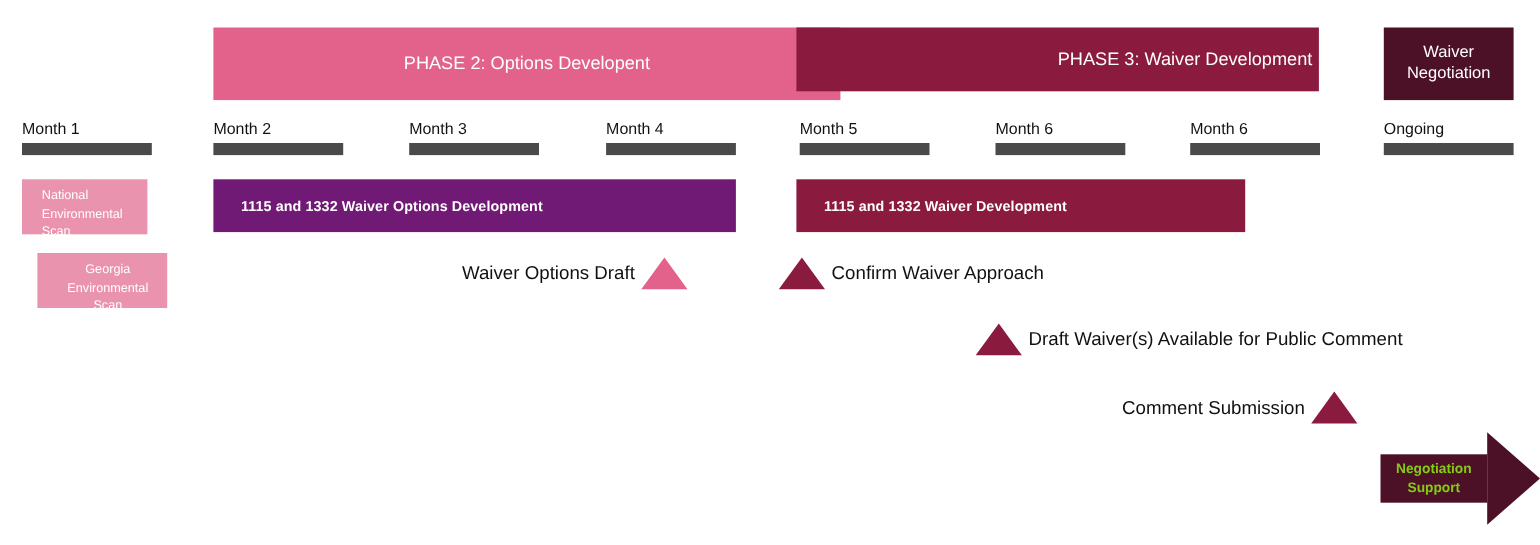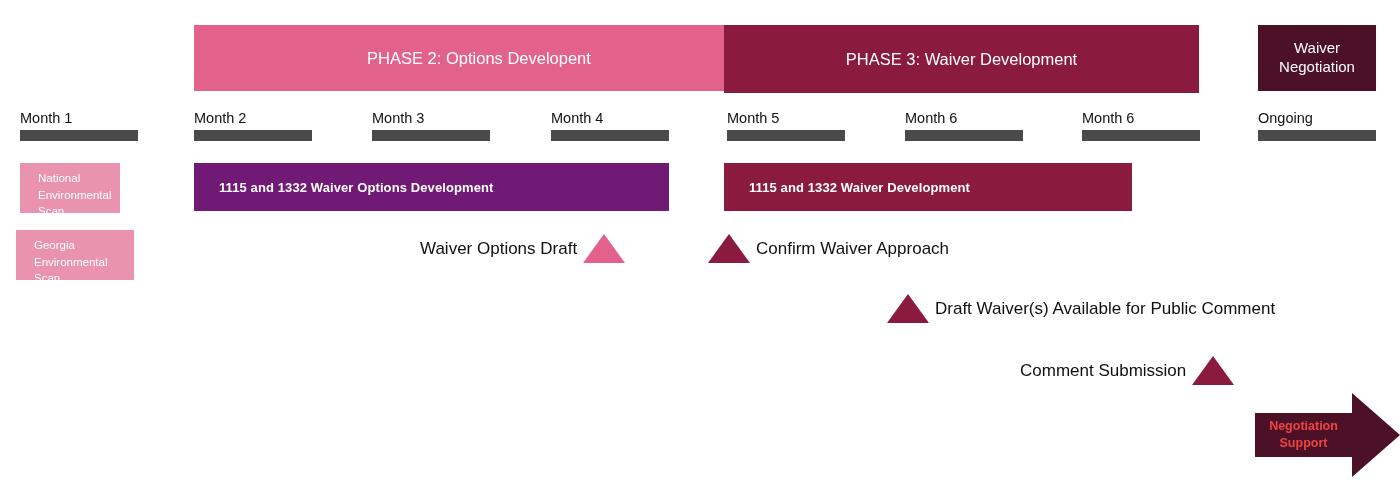--- a/index.html
+++ b/index.html
@@ -100,21 +100,21 @@
   .arrow-wrap {
     display: flex;
     align-items: stretch;
   }
   .arrow-body {
     background: #4d1127;
     display: flex;
     align-items: center;
     justify-content: center;
     text-align: center;
-    color: #ef4444;
+    color: #84cc16;
     font-size: 12.5px;
     font-weight: bold;
     line-height: 1.35;
     box-sizing: border-box;
   }
   .arrow-head {
     width: 0;
     height: 0;
     border-top: 42px solid transparent;
     border-bottom: 42px solid transparent;
@@ -125,21 +125,21 @@
 </head>
 <body>
 
 <div class="canvas">
 
 
   <div class="phase-banner p2 abs" style="left:194px; top:25px; width:570px; height:66px;">
     <span>PHASE 2: Options Developent</span>
   </div>
 
-  <div class="phase-banner p3 abs" style="left:724px; top:25px; width:475px; height:68px;">
+  <div class="phase-banner p3 abs" style="left:724px; top:25px; width:475px; height:58px;justify-content:flex-end;">
     <span>PHASE 3: Waiver Development</span>
   </div>
 
   <div class="phase-banner p4 abs" style="left:1258px; top:25px; width:118px; height:66px;">
     <span>Waiver Negotiation</span>
   </div>
 
   <div class="month-label abs" style="left:20px; top:110px;">Month 1</div>
   <div class="month-bar abs" style="left:20px; top:130px; width:118px;"></div>
 
@@ -165,25 +165,25 @@
   <div class="month-bar abs" style="left:1258px; top:130px; width:118px;"></div>
 
   <div class="task-bar pink abs" style="left:194px; top:163px; width:475px; height:48px;">
     <span>1115 and 1332 Waiver Options Development</span>
   </div>
 
   <div class="task-bar maroon abs" style="left:724px; top:163px; width:408px; height:48px;">
     <span>1115 and 1332 Waiver Development</span>
   </div>
 
-  <div class="sub-box abs" style="left:20px; top:163px; width:100px; height:50px;">
+  <div class="sub-box abs" style="left:20px; top:163px; width:114px; height:50px;">
     <span>National Environmental Scan</span>
   </div>
 
-  <div class="sub-box abs" style="left:16px; top:230px; width:118px; height:50px;">
+  <div class="sub-box abs" style="left:34px; top:230px; width:118px; height:50px;text-align:center;">
     <span>Georgia Environmental Scan</span>
   </div>
 
   <div class="milestone abs" style="left:420px; top:234px;">
     <span class="ms-label left">Waiver Options Draft</span>
     <span class="tri pink"></span>
   </div>
 
   <div class="milestone abs" style="left:708px; top:234px;">
     <span class="tri maroon"></span>

